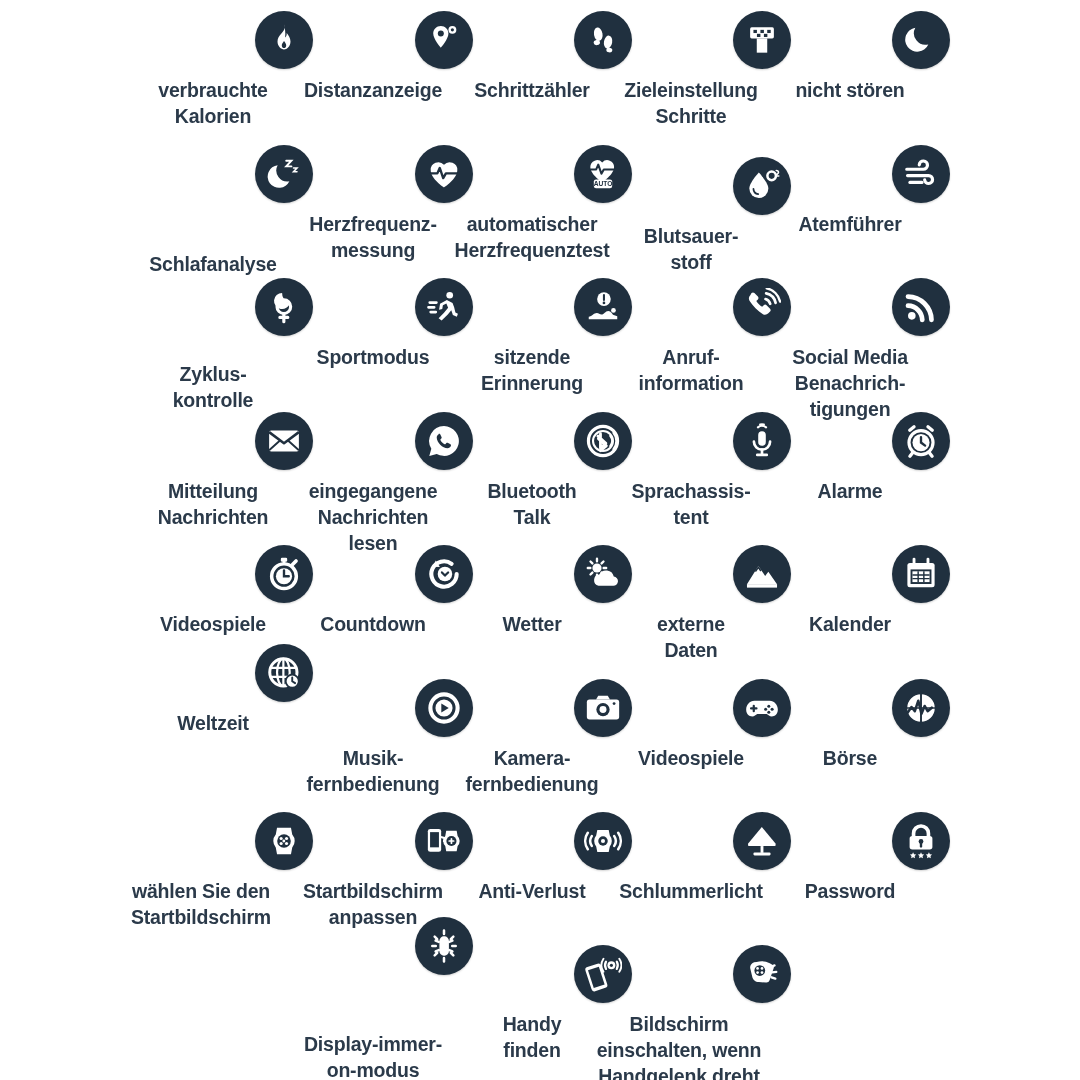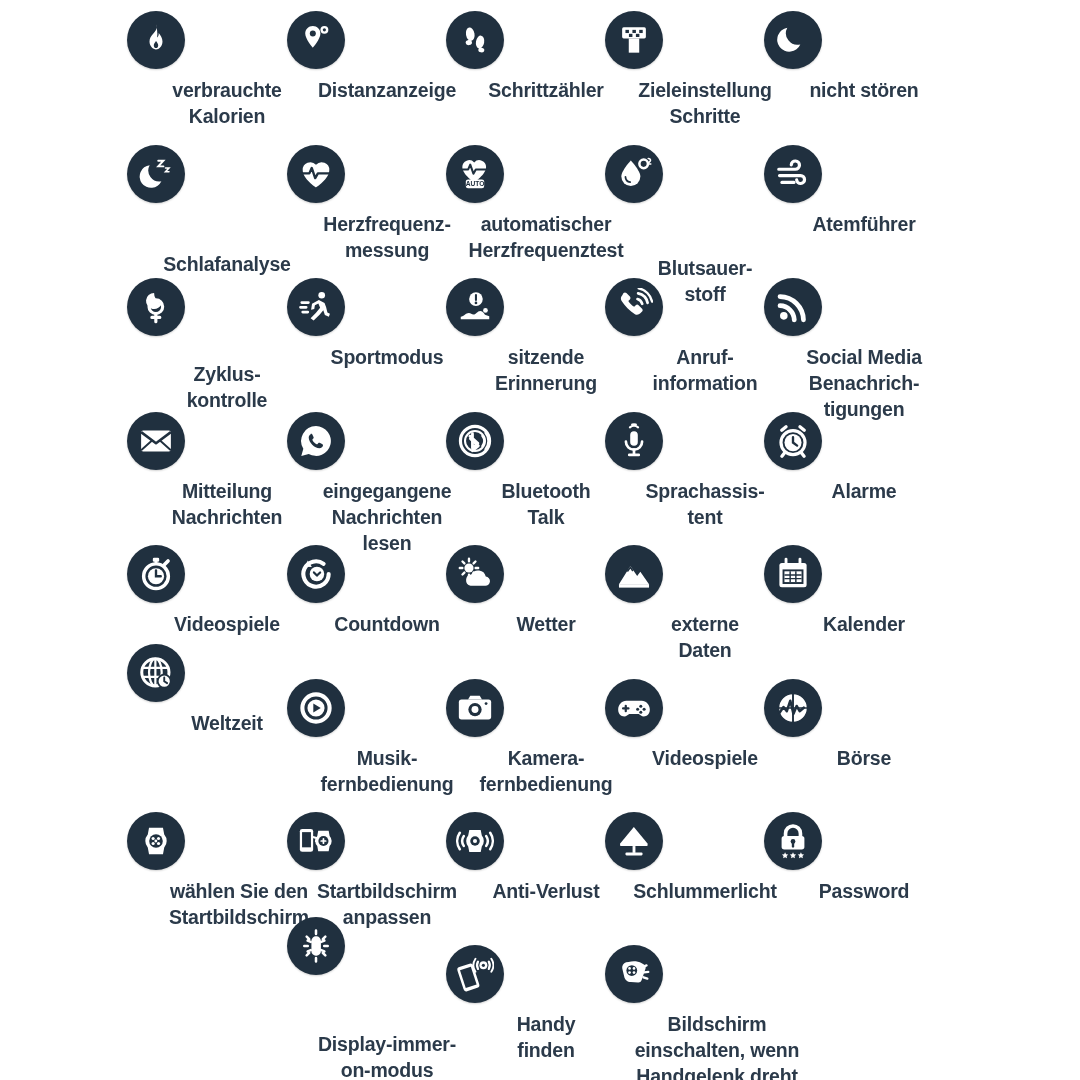--- a/index.html
+++ b/index.html
@@ -12,21 +12,21 @@
   #grid{
     position:relative;
     width:1080px;height:1080px;
     box-sizing:border-box;
   }
   .cell{
     position:absolute;
     width:186px;
     display:flex;
     flex-direction:column;
-    align-items:flex-start;
+    align-items:flex-end;
   }
   .badge{
     width:58px;height:58px;
     border-radius:50%;
     background:#20303f;
     display:flex;align-items:center;justify-content:center;
     flex:0 0 auto;
     box-shadow:0 1px 2px rgba(0,0,0,.18);
   }
   .badge svg{display:block;}
@@ -127,21 +127,21 @@
         <svg width="38" height="38" viewBox="0 0 24 24" fill="none">
           <path d="M11.5 17.2S4 12.4 4 7.6A4.3 4.3 0 0 1 11.5 4.7a4.3 4.3 0 0 1 7.5 2.9c0 4.8-7.5 9.6-7.5 9.6z" fill="#ffffff"></path>
           <path d="M4.2 9.1h3.5l1.3-3 2 5.7 1.5-2.7h6.2" stroke="#20303f" stroke-width="1.3" fill="none" stroke-linejoin="round" stroke-linecap="round"></path>
           <rect x="6.2" y="15.4" width="11.6" height="5.6" rx="1.4" fill="#ffffff"></rect>
           <text x="12" y="19.7" font-size="4.2" font-weight="bold" text-anchor="middle" fill="#20303f" font-family="Liberation Sans, sans-serif">AUTO</text>
         </svg>
       </div>
       <div class="label">automatischer
 Herzfrequenztest</div>
     </div>
-    <div class="cell" style="left: 605px; top: 145px; gap: 44px;">
+    <div class="cell" style="left: 605px; top: 157px;">
       <div class="badge">
         <svg width="38" height="38" viewBox="0 0 24 24" fill="none">
           <path d="M10 3.5s6 6.4 6 10.1a6 6 0 1 1-12 0C4 9.9 10 3.5 10 3.5z" fill="#ffffff"></path>
           <path d="M6.6 13.8a3.5 3.5 0 0 0 3 3.3" stroke="#20303f" stroke-width="1.1" fill="none" stroke-linecap="round"></path>
           <circle cx="18.1" cy="5.6" r="2.7" fill="none" stroke="#ffffff" stroke-width="1.6"></circle>
           <path d="M21 2.2c.9 0 1.4.6 1.4 1.2 0 .9-1.6 1.3-1.6 2.3h1.8" stroke="#ffffff" stroke-width="1" fill="none" stroke-linecap="round"></path>
         </svg>
       </div>
       <div class="label">Blutsauer-
 stoff</div>

